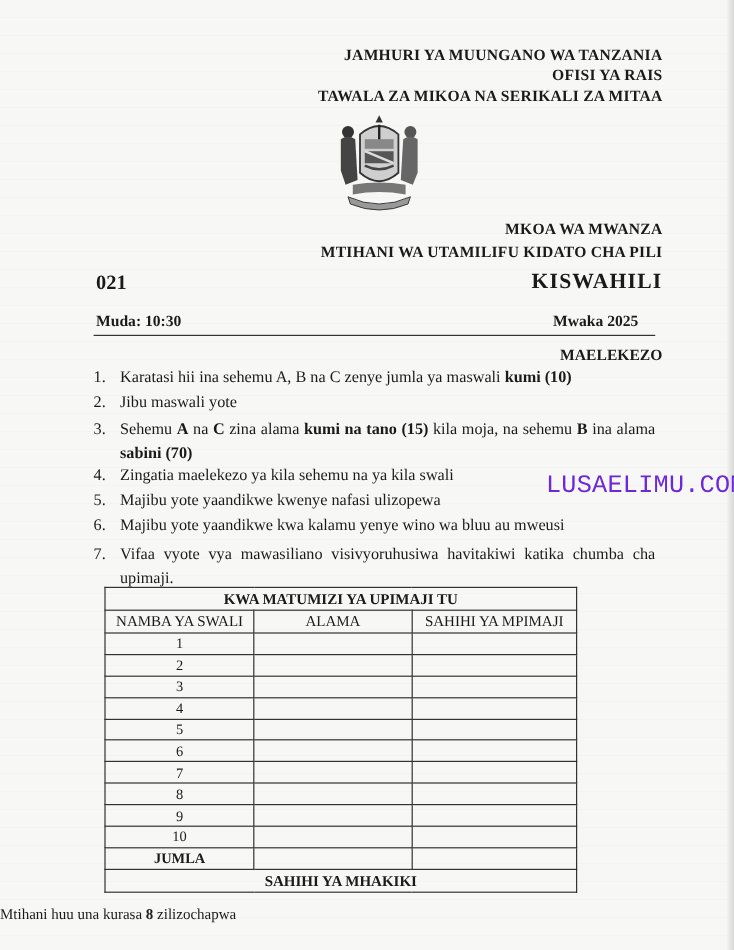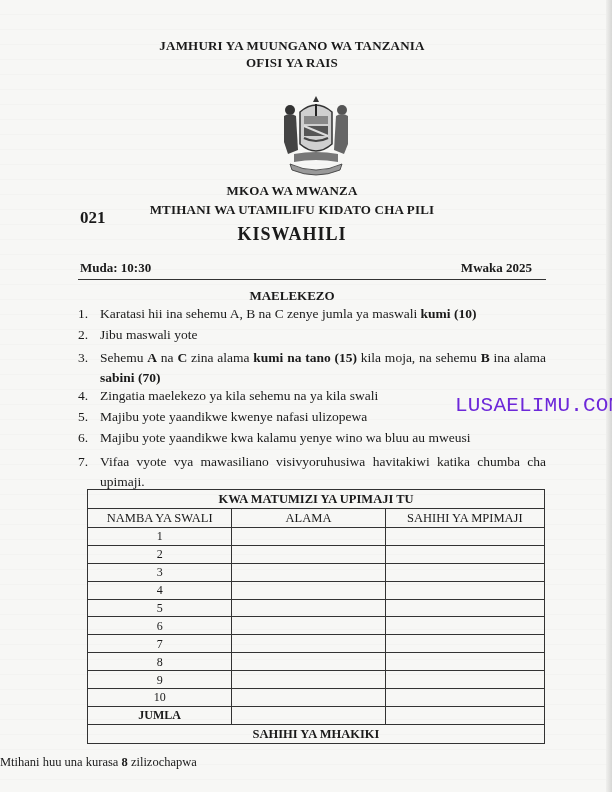--- a/index.html
+++ b/index.html
@@ -8,54 +8,55 @@
     background: #f7f7f5;
     font-family: "Liberation Serif", "DejaVu Serif", serif;
     color: #1a1a1a;
   }
   .page { position: absolute; inset: 0; }
   .ghost { position: absolute; left: 0; top: 0; width: 612px; height: 792px; pointer-events: none;
     background:
       repeating-linear-gradient(180deg, transparent 0 14px, rgba(0,0,0,0.025) 14px 15px);
     opacity: 0.7;
   }
-  .center { position: absolute; left: 0; width: 552px; text-align: center; padding-left: 16px; }
+  .center { position: absolute; left: 0; width: 552px; text-align: right; }
   .hdr { font-weight: bold; font-size: 13px; letter-spacing: 0.2px; }
   .crest { position: absolute; left: 276px; top: 92px; width: 80px; height: 84px; }
-  .code { position: absolute; left: 80px; top: 208px; font-weight: bold; font-size: 17px; }
+  .code { position: absolute; left: 80px; top: 226px; font-weight: bold; font-size: 17px; }
   .subject { font-weight: bold; font-size: 18px; letter-spacing: 1px; }
   .muda { position: absolute; left: 80px; top: 260px; font-weight: bold; font-size: 13px; }
   .mwaka { position: absolute; right: 80px; top: 260px; font-weight: bold; font-size: 13px; }
   .rule { position: absolute; left: 78px; width: 468px; top: 279px; height: 0; border-top: 1.5px solid #333; }
   .title-mae { font-weight: bold; font-size: 13px; }
   .instr-row { position: absolute; left: 78px; width: 468px; font-size: 13.5px; }
   .instr-row .n { position: absolute; left: 0; }
   .instr-row .t { position: absolute; left: 22px; right: 0; text-align: justify; }
   b { font-weight: bold; }
   .wm { position: absolute; left: 455px; top: 394px; font-family: Liberation Mono, monospace; color: #6d28d9; font-size: 21px; letter-spacing: 0.2px; }
-  table.score { position: absolute; left: 87px; top: 489px; width: 458px; border-collapse: collapse; font-size: 12px; }
+  table.score { position: absolute; left: 87px; top: 489px; width: 394px; border-collapse: collapse; font-size: 12px; }
   table.score td { border: 1px solid #333; padding: 0; height: 16.9px; text-align: center; line-height: 16px; }
   table.score .head td { font-weight: normal; font-size: 12.5px; height: 18px; }
   table.score .title td { font-weight: bold; font-size: 12.5px; height: 18px; }
   table.score td.c1 { width: 144px; }
   table.score td.c2 { width: 153px; }
   table.score td.c3 { width: 159px; }
   table.score tr.total td.c1 { font-weight: bold; }
   .footer { position: absolute; left: 0; width: 612px; top: 755px; text-align: left; font-size: 12.5px; }
   .edge { position: absolute; right: 0; top: 0; width: 6px; height: 792px; background: linear-gradient(90deg, #f0f0ee, #d7d7d5); }
 </style>
 </head>
 <body>
 
 <div class="page">
   <div class="ghost"></div>
   <div class="edge"></div>
 
   <div class="center hdr" style="top:38px;">JAMHURI YA MUUNGANO WA TANZANIA</div>
   <div class="center hdr" style="top:55px;">OFISI YA RAIS</div>
+  <div class="center hdr" style="top:72px;">TAWALA ZA MIKOA NA SERIKALI ZA MITAA</div>
 
   <svg class="crest" viewBox="0 0 80 84">
     <path d="M24 20 Q40 6 56 20 L56 52 Q40 66 24 52 Z" fill="#cfcfcf" stroke="#333" stroke-width="1.5"></path>
     <rect x="28" y="24" width="24" height="8" fill="#888"></rect>
     <path d="M28 34 L52 34 L52 44 L28 44 Z" fill="#555"></path>
     <path d="M28 34 L52 44" stroke="#ddd" stroke-width="2"></path>
     <path d="M28 46 Q40 52 52 46" stroke="#444" stroke-width="2" fill="none"></path>
     <line x1="40" y1="12" x2="40" y2="24" stroke="#222" stroke-width="2"></line>
     <path d="M37 10 L40 4 L43 10 Z" fill="#333"></path>
     <circle cx="14" cy="18" r="5" fill="#333"></circle>

